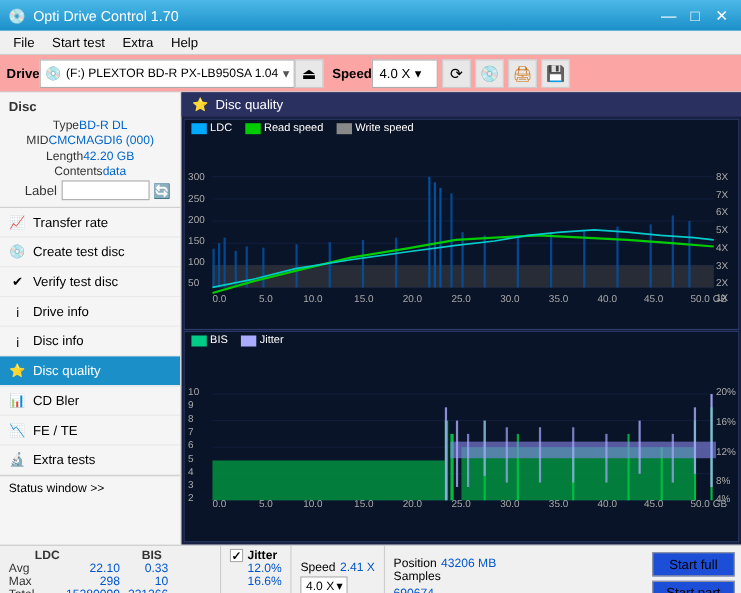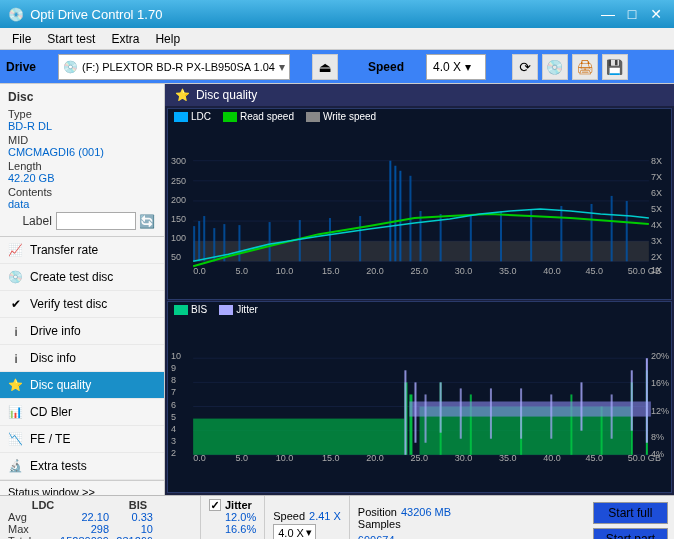--- a/index.html
+++ b/index.html
@@ -9,37 +9,37 @@
     .title-bar { background: linear-gradient(to bottom, #4db8e8, #1a8fc8); display: flex; align-items: center; justify-content: space-between; padding: 4px 8px; color: white; height: 28px; }
     .title-bar-left { display: flex; align-items: center; gap: 6px; font-size: 13px; }
     .title-bar-controls { display: flex; gap: 4px; }
     .title-btn { width: 20px; height: 20px; background: transparent; border: none; color: white; cursor: pointer; font-size: 14px; display: flex; align-items: center; justify-content: center; }
 
     
     .menu-bar { background: #f0f0f0; display: flex; gap: 0; padding: 2px 4px; border-bottom: 1px solid #ccc; height: 22px; align-items: center; }
     .menu-item { padding: 2px 8px; cursor: pointer; font-size: 12px; }
 
     
-    .drive-bar { background: #3b82f6; display: flex; align-items: center; padding: 3px 6px; border-bottom: 1px solid #ccc; height: 34px; gap: 22px; }
+    .drive-bar { background: #fca5a5; display: flex; align-items: center; padding: 3px 6px; border-bottom: 1px solid #ccc; height: 34px; gap: 0; }
     .drive-label { font-size: 12px; font-weight: bold; }
     .drive-select { display: flex; align-items: center; background: white; border: 1px solid #aaa; padding: 2px 4px; min-width: 220px; height: 26px; font-size: 12px; gap: 4px; }
     .drive-arrow { color: #555; }
     .speed-label { font-size: 12px; font-weight: bold; margin-left: 8px; }
     .speed-select { background: white; border: 1px solid #aaa; padding: 2px 6px; height: 26px; font-size: 12px; display: flex; align-items: center; gap: 4px; min-width: 60px; }
     .toolbar-icons { display: flex; gap: 4px; margin-left: 4px; }
     .toolbar-icon { width: 26px; height: 26px; background: #e8e8e8; border: 1px solid #ccc; display: flex; align-items: center; justify-content: center; cursor: pointer; font-size: 14px; }
 
     
     .main { display: flex; height: calc(539px - 28px - 22px - 34px - 22px - 22px); }
 
     
     .sidebar { width: 165px; background: #f5f5f5; border-right: 1px solid #ccc; display: flex; flex-direction: column; overflow: hidden; }
     .disc-info-panel { padding: 6px 8px; border-bottom: 1px solid #ccc; }
     .disc-info-title { font-weight: bold; font-size: 12px; color: #333; margin-bottom: 4px; }
-    .disc-info-row { display: flex; justify-content: center; margin-bottom: 2px; font-size: 11px; flex-direction: column; }
+    .disc-info-row { display: flex; justify-content: center; margin-bottom: 2px; font-size: 11px; }
     .disc-info-label { color: #333; }
     .disc-info-value { color: #0066cc; }
     .disc-label-row { display: flex; align-items: center; gap: 4px; margin-top: 2px; justify-content: flex-end; }
     .disc-label-input { border: 1px solid #aaa; background: white; width: 80px; height: 18px; font-size: 11px; }
 
     .sidebar-nav { flex: 1; overflow-y: auto; }
     .nav-item { display: flex; align-items: center; padding: 5px 8px; cursor: pointer; font-size: 12px; gap: 6px; border-bottom: 1px solid #e8e8e8; }
     .nav-item.active { background: #1a8fc8; color: white; }
     .nav-icon { width: 16px; height: 16px; display: flex; align-items: center; justify-content: center; font-size: 12px; }
 
@@ -109,21 +109,21 @@
   <div class="sidebar">
 
     <div class="disc-info-panel">
       <div class="disc-info-title">Disc</div>
       <div class="disc-info-row">
         <span class="disc-info-label">Type</span>
         <span class="disc-info-value">BD-R DL</span>
       </div>
       <div class="disc-info-row">
         <span class="disc-info-label">MID</span>
-        <span class="disc-info-value">CMCMAGDI6 (001)</span>
+        <span class="disc-info-value">CMCMAGDI6 (000)</span>
       </div>
       <div class="disc-info-row">
         <span class="disc-info-label">Length</span>
         <span class="disc-info-value">42.20 GB</span>
       </div>
       <div class="disc-info-row">
         <span class="disc-info-label">Contents</span>
         <span class="disc-info-value">data</span>
       </div>
       <div class="disc-label-row">

